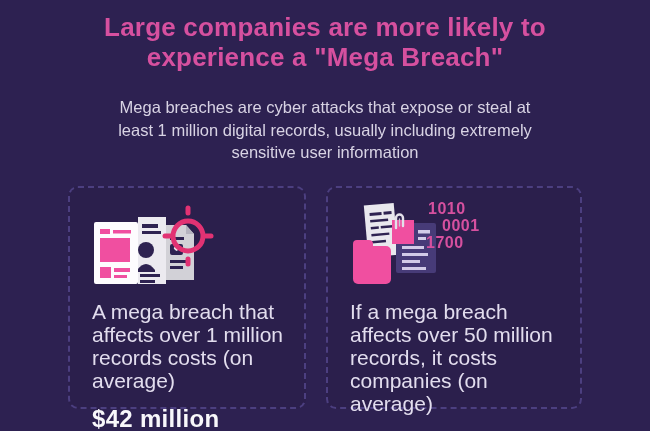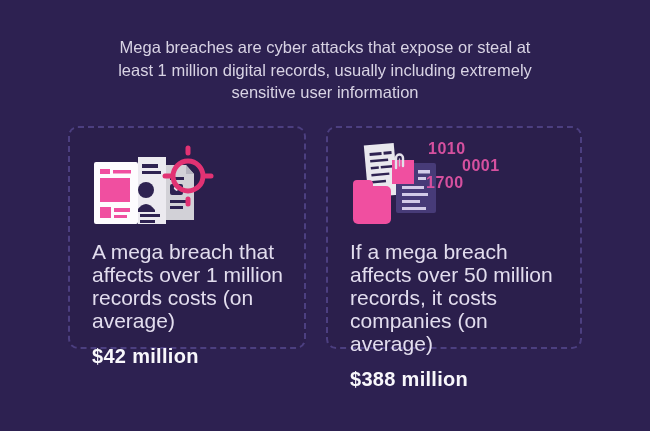--- a/index.html
+++ b/index.html
@@ -53,46 +53,50 @@
     left: 76px;
     top: 0;
     font-size: 16px;
     font-weight: bold;
     line-height: 17px;
     letter-spacing: 0.5px;
     color: #d6509f;
   }
   .binary span { display: block; }
   .binary .b1 { margin-left: 2px; }
-  .binary .b2 { margin-left: 36px; }
+  .binary .b2 { margin-left: 16px; }
   .binary .b3 { margin-left: 0; }
 
   p.desc {
     margin-top: 8px;
     font-size: 21px;
     line-height: 23px;
     color: #e2ddee;
   }
   .card-left  p.desc { max-width: 212px; }
   .card-right p.desc { max-width: 230px; }
 
   p.amount {
     margin-top: 13px;
-    font-size: 20px;
+    font-size: 24px;
     font-weight: bold;
     color: #f8f7fb;
     letter-spacing: 0.3px;
   }
 </style>
 </head>
 <body>
 
 <div class="infographic">
 
   <header>
+    <h1 class="title">
+      <span>Large companies are more likely to</span><br>
+      <span>experience a "Mega Breach"</span>
+    </h1>
     <p class="subtitle">Mega breaches are cyber attacks that expose or steal at least 1 million digital records, usually including extremely sensitive user information</p>
   </header>
 
   <main class="cards">
 
     <section class="card card-left">
       <div class="icon-area">
         <svg width="128" height="92" viewBox="0 0 128 92">
 
           <g>

